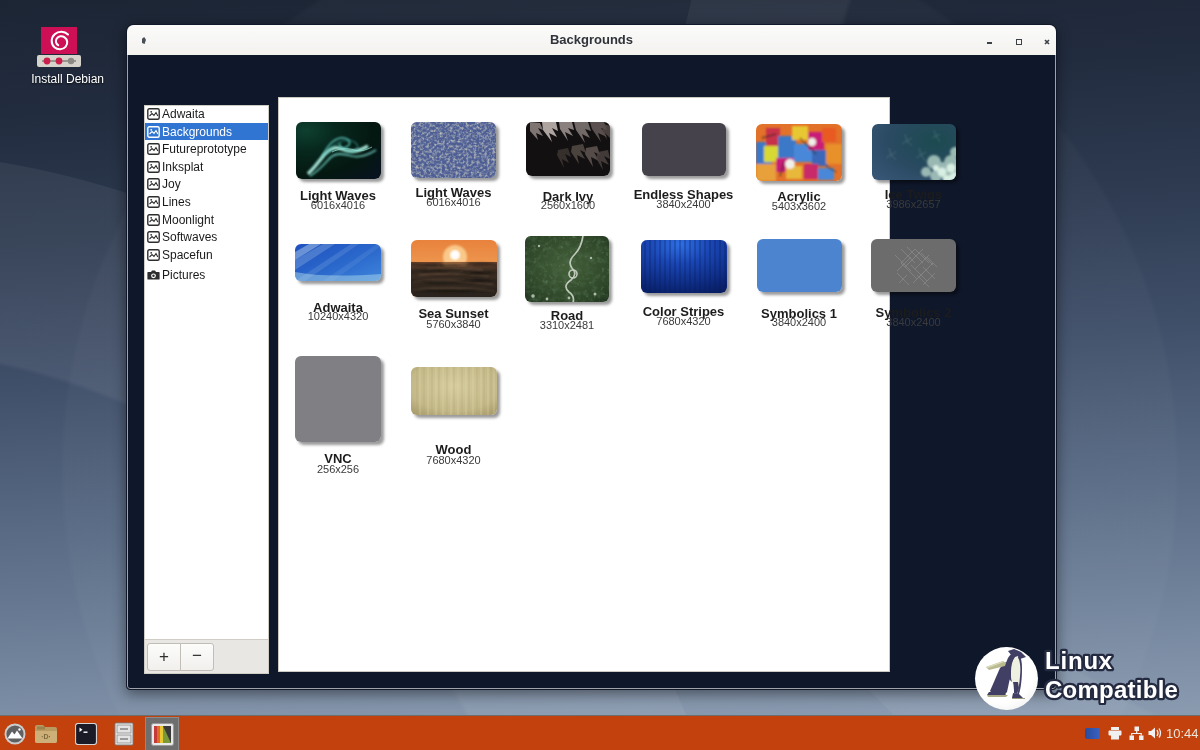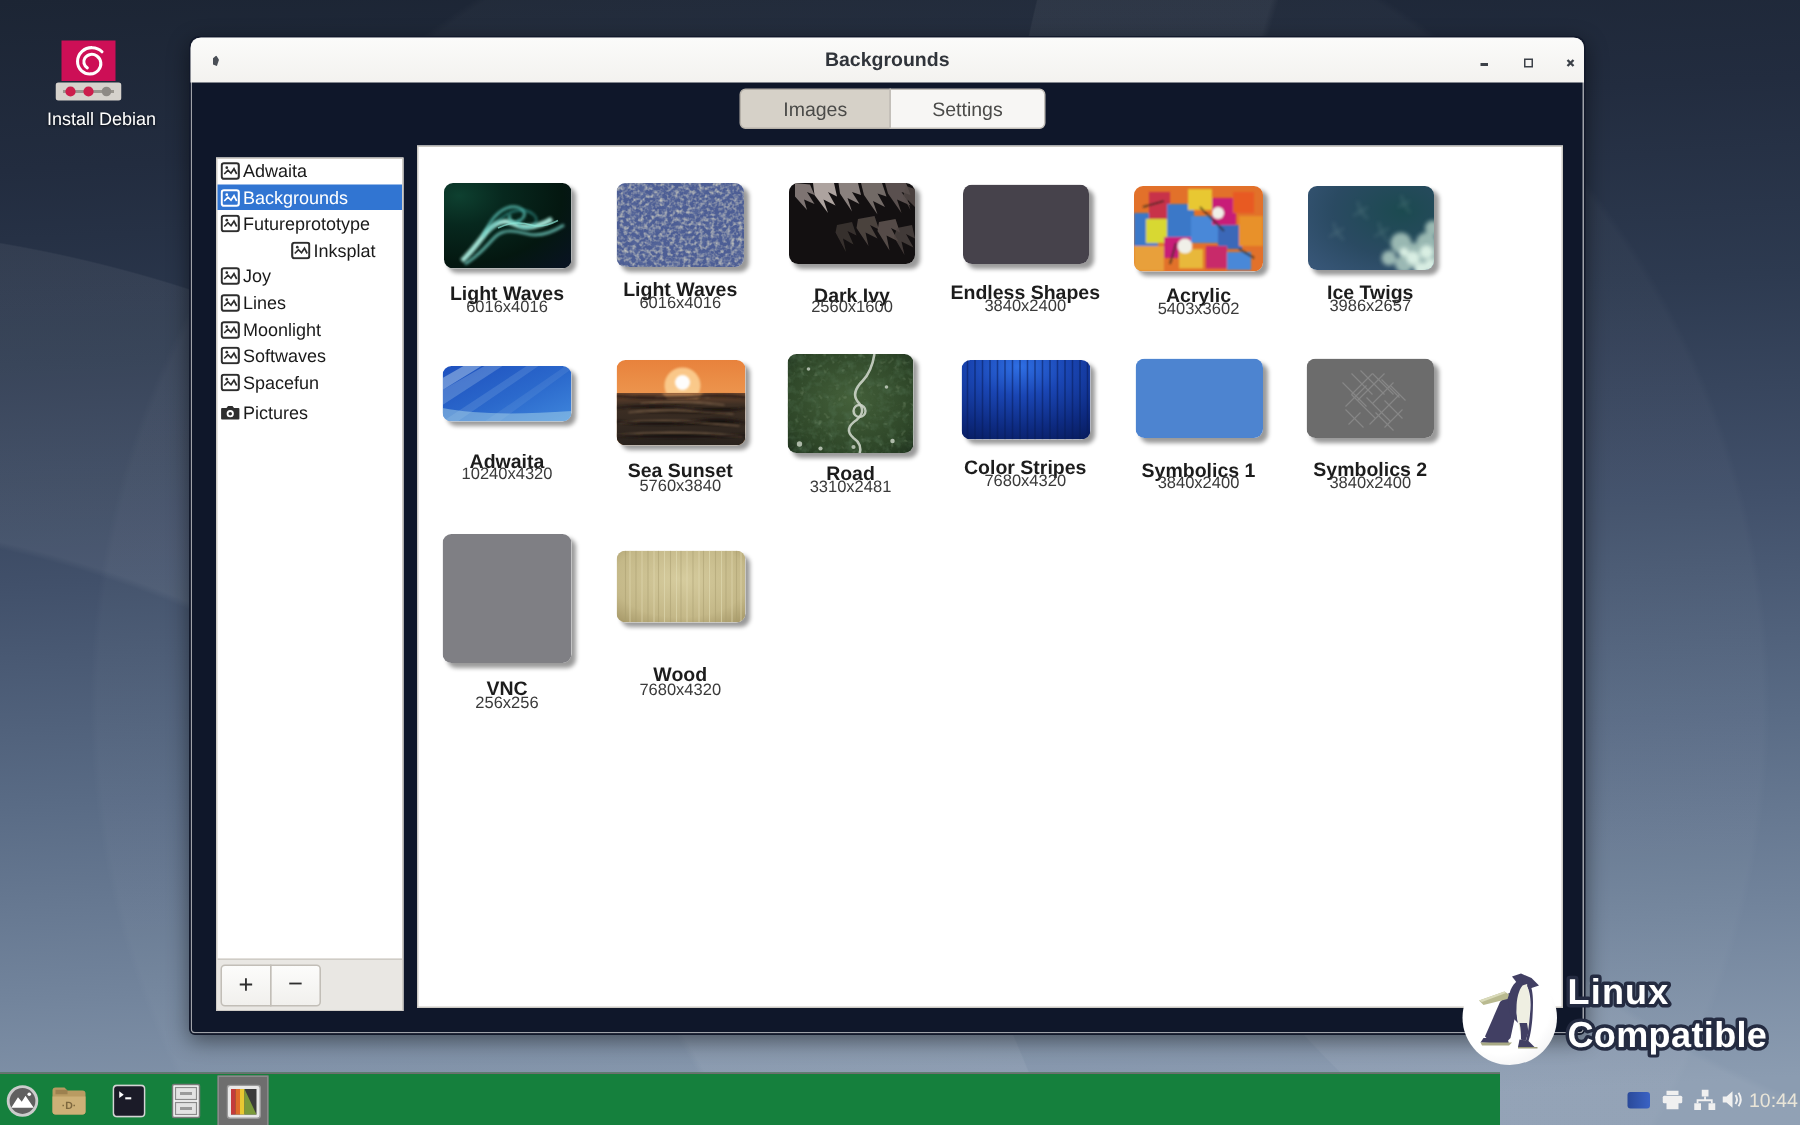--- a/index.html
+++ b/index.html
@@ -35,24 +35,20 @@
   <div class="abs" style="left:0;top:0;width:100%;height:30px;background:linear-gradient(#fbfbfa,#f3f2ef);border-radius:7px 7px 0 0;">
     <div class="abs" style="left:15px;top:12px;width:4px;height:7px;background:#4a4f56;clip-path:polygon(0 25%,55% 0,100% 40%,65% 100%,0 85%);"></div>
     <div class="abs" style="left:0;right:0;top:7px;text-align:center;font-size:13px;font-weight:bold;color:#30343a;">Backgrounds</div>
     <div class="abs" style="left:860px;top:17px;width:5px;height:2px;background:#3c4148;"></div>
     <div class="abs" style="left:889px;top:14px;width:5.5px;height:5.5px;border:1.5px solid #3c4148;"></div>
     <svg class="abs" style="left:917px;top:14px;" width="6" height="6" viewBox="0 0 6 6">
         <path d="M1 1 L5 5 M5 1 L1 5" stroke="#3c4148" stroke-width="1.6"></path>
       </svg>
   </div>
 
-  <div class="abs" style="left:366px;top:34px;width:204px;height:27px;">
-    <div class="abs" style="left:0;top:0;width:101px;height:27px;background:#d6d1c8;border:1px solid #b5b0a8;border-radius:4px 0 0 4px;font-size:13px;color:#4a4a48;text-align:center;line-height:25px;">Images</div>
-    <div class="abs" style="left:100px;top:0;width:104px;height:27px;background:#f7f6f4;border:1px solid #c3bfb9;border-radius:0 4px 4px 0;font-size:13px;color:#4a4a48;text-align:center;line-height:25px;">Settings</div>
-  </div>
 
   <div class="abs" style="left:17px;top:80px;width:125px;height:569px;background:#ffffff;border:1px solid #cfccc6;">
     <div id="sidelist">
         <div style="position:absolute;left:0px;top:-0.5px;width:123px;height:17.2px;display:flex;align-items:center;color:#1a1a1a;font-size:12px;">
           <svg width="13" height="12" viewBox="0 0 13 12" style="margin:0 2px 0 2px;flex:none;">
             <rect x="0.8" y="0.8" width="11.4" height="10.4" rx="1.5" fill="none" stroke="#2e2e2e" stroke-width="1.4"></rect>
             <path d="M2.5 8 L5 5.5 L7 7.5 L9 4.5 L10.8 8" fill="none" stroke="#2e2e2e" stroke-width="1.1"></path>
             <circle cx="4.2" cy="3.8" r="0.9" fill="#2e2e2e"></circle>
           </svg>
           <span style="white-space:nowrap;">Adwaita</span>
@@ -66,21 +62,21 @@
           <span style="white-space:nowrap;">Backgrounds</span>
         </div>
         <div style="position:absolute;left:0px;top:34.7px;width:123px;height:17.2px;display:flex;align-items:center;color:#1a1a1a;font-size:12px;">
           <svg width="13" height="12" viewBox="0 0 13 12" style="margin:0 2px 0 2px;flex:none;">
             <rect x="0.8" y="0.8" width="11.4" height="10.4" rx="1.5" fill="none" stroke="#2e2e2e" stroke-width="1.4"></rect>
             <path d="M2.5 8 L5 5.5 L7 7.5 L9 4.5 L10.8 8" fill="none" stroke="#2e2e2e" stroke-width="1.1"></path>
             <circle cx="4.2" cy="3.8" r="0.9" fill="#2e2e2e"></circle>
           </svg>
           <span style="white-space:nowrap;">Futureprototype</span>
         </div>
-        <div style="position:absolute;left:0px;top:52.300000000000004px;width:123px;height:17.2px;display:flex;align-items:center;color:#1a1a1a;font-size:12px;margin-left:47px;">
+        <div style="position:absolute;left:0px;top:52.300000000000004px;width:123px;height:17.2px;display:flex;align-items:center;color:#1a1a1a;font-size:12px;">
           <svg width="13" height="12" viewBox="0 0 13 12" style="margin:0 2px 0 2px;flex:none;">
             <rect x="0.8" y="0.8" width="11.4" height="10.4" rx="1.5" fill="none" stroke="#2e2e2e" stroke-width="1.4"></rect>
             <path d="M2.5 8 L5 5.5 L7 7.5 L9 4.5 L10.8 8" fill="none" stroke="#2e2e2e" stroke-width="1.1"></path>
             <circle cx="4.2" cy="3.8" r="0.9" fill="#2e2e2e"></circle>
           </svg>
           <span style="white-space:nowrap;">Inksplat</span>
         </div>
         <div style="position:absolute;left:0px;top:69.9px;width:123px;height:17.2px;display:flex;align-items:center;color:#1a1a1a;font-size:12px;text-align:center;">
           <svg width="13" height="12" viewBox="0 0 13 12" style="margin:0 2px 0 2px;flex:none;">
             <rect x="0.8" y="0.8" width="11.4" height="10.4" rx="1.5" fill="none" stroke="#2e2e2e" stroke-width="1.4"></rect>
@@ -130,21 +126,21 @@
           <span>Pictures</span>
         </div>
       </div>
 
     <div class="abs" style="left:0;bottom:0;width:123px;height:34px;background:#e9e7e3;border-top:1px solid #cfccc6;">
       <div class="abs" style="left:2px;top:3px;width:34px;height:28px;background:linear-gradient(#fcfcfb,#f1f0ed);border:1px solid #c2beb7;border-radius:3px 0 0 3px;text-align:center;font-size:17px;color:#2e2e2e;line-height:26px;">+</div>
       <div class="abs" style="left:35px;top:3px;width:34px;height:28px;background:linear-gradient(#fcfcfb,#f1f0ed);border:1px solid #c2beb7;border-radius:0 3px 3px 0;text-align:center;font-size:17px;color:#2e2e2e;line-height:24px;">−</div>
     </div>
   </div>
 
-  <div class="abs" style="left:151px;top:72px;width:764px;height:575px;background:#ffffff;border:1px solid #ccc9c3;">
+  <div class="abs" style="left:151px;top:72px;width:612px;height:575px;background:#ffffff;border:1px solid #ccc9c3;">
     <div id="grid">
         <div style="position:absolute;left:16.5px;top:24px;width:85px;height:57px;border-radius:6px;overflow:hidden;box-shadow:3px 3px 3px rgba(0,0,0,0.4);"><svg width="85" height="57" viewBox="0 0 85 57" preserveAspectRatio="none">
             <defs>
               <radialGradient id="lw1bg" cx="12%" cy="15%" r="115%">
                 <stop offset="0" stop-color="#0e4030"></stop>
                 <stop offset="0.3" stop-color="#07281e"></stop>
                 <stop offset="0.7" stop-color="#041710"></stop>
                 <stop offset="1" stop-color="#081320"></stop>
               </radialGradient>
               <filter id="blur1">
@@ -432,21 +428,21 @@
     <path d="M26 50 L39 50 L39 51 L26 51 Z" fill="#9a9b78"></path>
   </svg>
   <svg class="abs" style="left:66px;top:-4px;" width="160" height="62" viewBox="0 0 160 62">
     <g font-family="Liberation Sans, sans-serif" font-weight="bold" font-size="24" fill="#ffffff" stroke="#242b41" stroke-width="4.6" stroke-linejoin="round" paint-order="stroke">
       <text x="4" y="26" letter-spacing="0.8">Linux</text>
       <text x="4" y="55" letter-spacing="0.25">Compatible</text>
     </g>
   </svg>
 </div>
 
-<div class="abs" id="taskbar" style="left:0;top:715px;width:1000px;height:35px;background:#15803d;border-top:1px solid #6e6e6e;">
+<div class="abs" id="taskbar" style="left:0;top:715px;width:1200px;height:35px;background:#c2410c;border-top:1px solid #6e6e6e;">
 
   <svg class="abs" style="left:4px;top:7px;" width="22" height="22" viewBox="0 0 22 22">
     <circle cx="11" cy="11" r="10.5" fill="#cccccc"></circle>
     <circle cx="11" cy="11" r="8.6" fill="#606060"></circle>
     <path d="M3.5 15.5 L8 8.5 L10.5 11.5 L13 7.5 L18.5 15.5 Z" fill="#ffffff"></path>
     <circle cx="15.5" cy="6.5" r="1.2" fill="#ffffff"></circle>
   </svg>
 
   <svg class="abs" style="left:34px;top:8px;" width="24" height="20" viewBox="0 0 24 20">
     <path d="M1 3 Q1 1 3 1 L9 1 L11 3 L21 3 Q23 3 23 5 L23 17 Q23 19 21 19 L3 19 Q1 19 1 17 Z" fill="#b99b62"></path>

